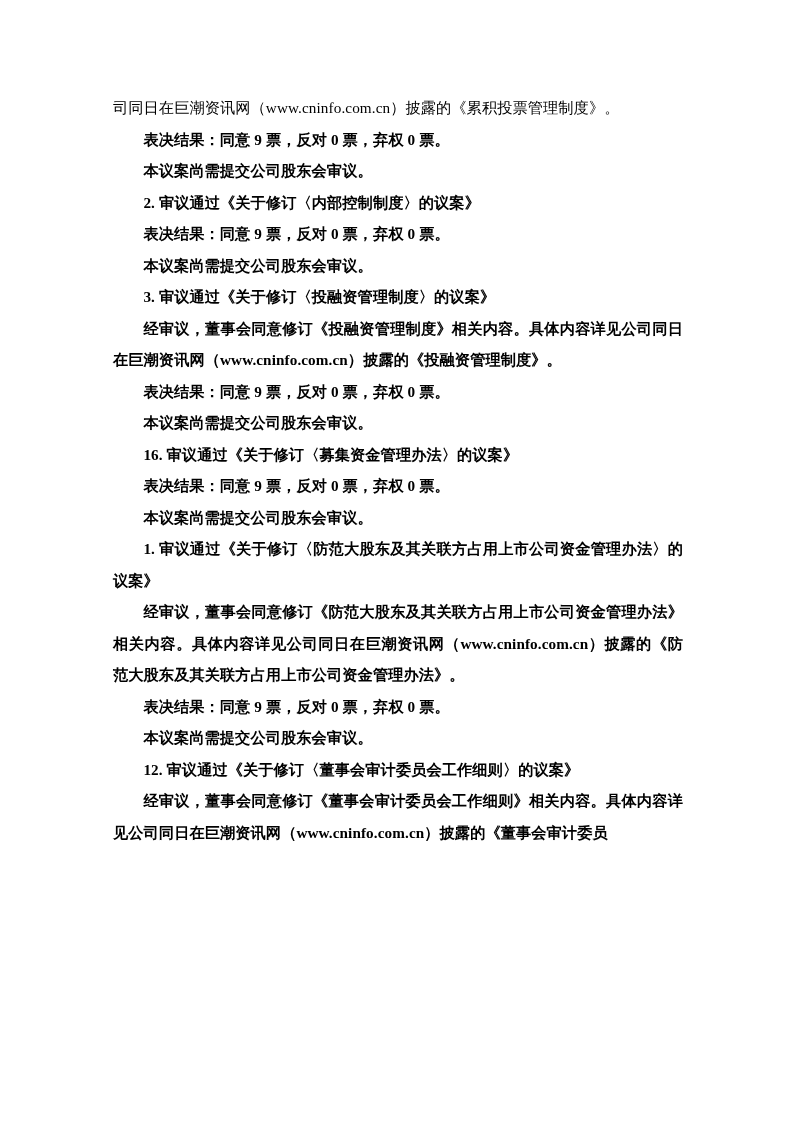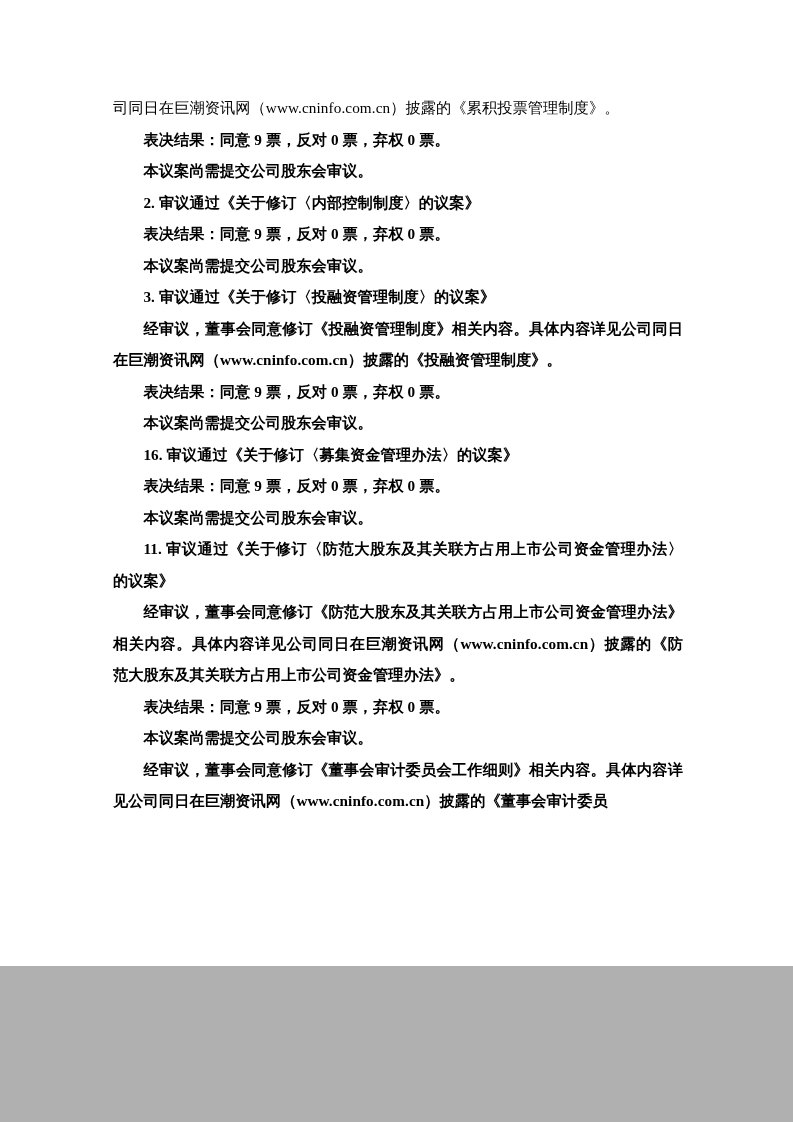--- a/index.html
+++ b/index.html
@@ -6,21 +6,21 @@
     margin: 0;
     padding: 0;
     background: #b0b0b0;
   }
   body {
     font-family: "Liberation Serif", "DejaVu Serif", serif;
   }
   .page {
     position: relative;
     width: 793px;
-    height: 966px;
+    height: 1122px;
     background: #ffffff;
     margin: 0 auto;
     overflow: hidden;
     box-sizing: border-box;
   }
   .content {
     position: absolute;
     left: 113px;
     top: 92px;
     width: 570px;
@@ -59,21 +59,22 @@
 
     <p class="heading">3. 审议通过《关于修订〈投融资管理制度〉的议案》</p>
     <p class="indent">经审议，董事会同意修订《投融资管理制度》相关内容。具体内容详见公司同日在巨潮资讯网（www.cninfo.com.cn）披露的《投融资管理制度》。</p>
     <p class="indent">表决结果：同意 9 票，反对 0 票，弃权 0 票。</p>
     <p class="indent">本议案尚需提交公司股东会审议。</p>
 
     <p class="heading">16. 审议通过《关于修订〈募集资金管理办法〉的议案》</p>
     <p class="indent">表决结果：同意 9 票，反对 0 票，弃权 0 票。</p>
     <p class="indent">本议案尚需提交公司股东会审议。</p>
 
-    <p class="heading">11. 审议通过《关于修订〈防范大股东及其关联方占用上市公司资金管理办法〉的议案》</p>
+    <p class="heading">1. 审议通过《关于修订〈防范大股东及其关联方占用上市公司资金管理办法〉的议案》</p>
     <p class="indent">经审议，董事会同意修订《防范大股东及其关联方占用上市公司资金管理办法》相关内容。具体内容详见公司同日在巨潮资讯网（www.cninfo.com.cn）披露的《防范大股东及其关联方占用上市公司资金管理办法》。</p>
     <p class="indent">表决结果：同意 9 票，反对 0 票，弃权 0 票。</p>
     <p class="indent">本议案尚需提交公司股东会审议。</p>
 
+    <p class="heading">12. 审议通过《关于修订〈董事会审计委员会工作细则〉的议案》</p>
     <p class="indent">经审议，董事会同意修订《董事会审计委员会工作细则》相关内容。具体内容详见公司同日在巨潮资讯网（www.cninfo.com.cn）披露的《董事会审计委员</p>
 
   </div>
 </div>
 
 </body></html>

